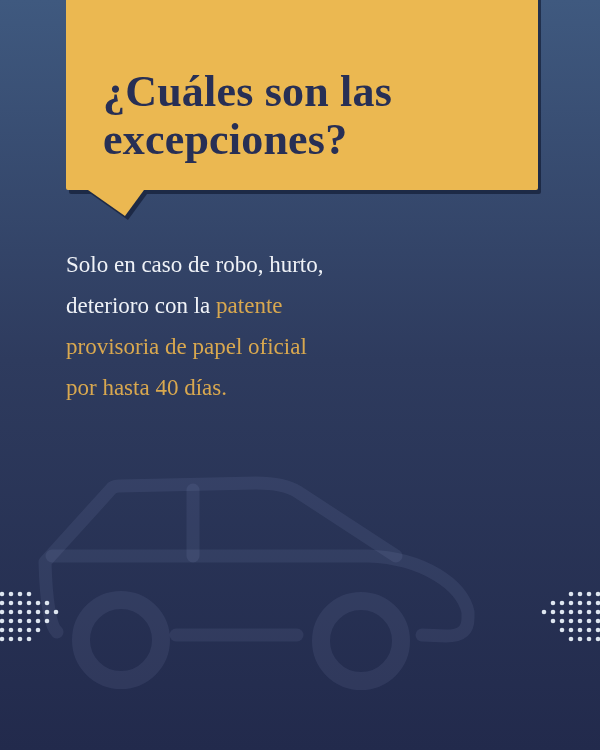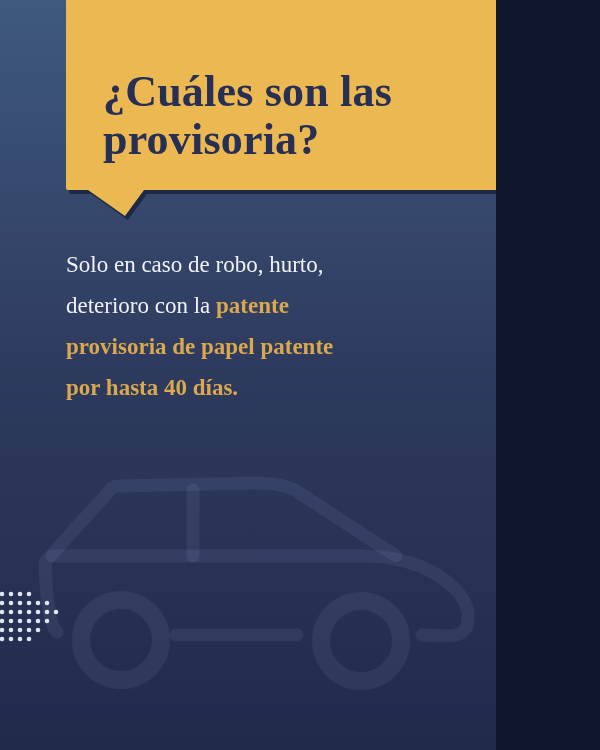--- a/index.html
+++ b/index.html
@@ -1,18 +1,18 @@
 <!DOCTYPE html>
 <html style="--background-top: #3F597F; --background-mid: #2E3B5E; --background-bottom: #222A4C; --bubble-yellow: #EBB851; --title-navy: #272F55; --body-white: #EFF2F7; --body-gold: #D9A84F; --car-outline: rgba(186,208,255,0.08); --halftone-dot: #DEE6F0;"><head>
 <meta charset="utf-8">
 <style>
   html,body{margin:0;padding:0;background:#10162e;}
   .canvas{
     position:relative;
-    width:496px;height:750px;
+    width:600px;height:750px;
     overflow:hidden;
     background:linear-gradient(180deg,
       var(--background-top,#3F597F) 0%,
       var(--background-mid,#2E3B5E) 48%,
       var(--background-bottom,#222A4C) 100%);
     font-family:"Liberation Serif", serif;
   }
   .bg-art{position:absolute;inset:0;width:600px;height:750px;}
   .car path, .car circle{
     fill:none;
@@ -46,21 +46,21 @@
     line-height:48px;
     color:var(--title-navy,#272F55);
     letter-spacing:0.2px;
   }
   .body-text{
     position:absolute;left:66px;top:244px;
     font-size:23px;line-height:41px;
     color:var(--body-white,#EFF2F7);
     white-space:nowrap;
   }
-  .gold{color:var(--body-gold,#D9A84F);font-weight:bold;}
+  .gold{color:var(--body-gold,#D9A84F);}
 </style>
 </head>
 <body>
 
 <div class="canvas">
 
   <svg class="bg-art" viewBox="0 0 600 750" aria-hidden="true">
     <g class="car">
 
       <path class="body-stroke" d="M 57 632 C 50 626 46 600 45 562 L 112 488 Q 115 486 119 486 L 256 483 Q 284 483 298 492 L 396 556"></path>
@@ -140,26 +140,26 @@
         <circle cx="589" cy="639" r="2.3"></circle>
         <circle cx="580" cy="639" r="2.3"></circle>
         <circle cx="571" cy="639" r="2.3"></circle>
       </g>
   </svg>
 
   <div class="bubble-wrap">
     <div class="bubble">
       <div class="title">
         <div>¿Cuáles son las</div>
-        <div>provisoria?</div>
+        <div>excepciones?</div>
       </div>
     </div>
     <div class="bubble-tail"></div>
   </div>
 
   <div class="body-text">
     <div class="line">Solo en caso de robo, hurto,</div>
     <div class="line"><span>deterioro con la </span><span class="gold">patente</span></div>
-    <div class="line gold">provisoria de papel patente</div>
+    <div class="line gold">provisoria de papel oficial</div>
     <div class="line gold">por hasta 40 días.</div>
   </div>
 
 </div>
 
 </body></html>

